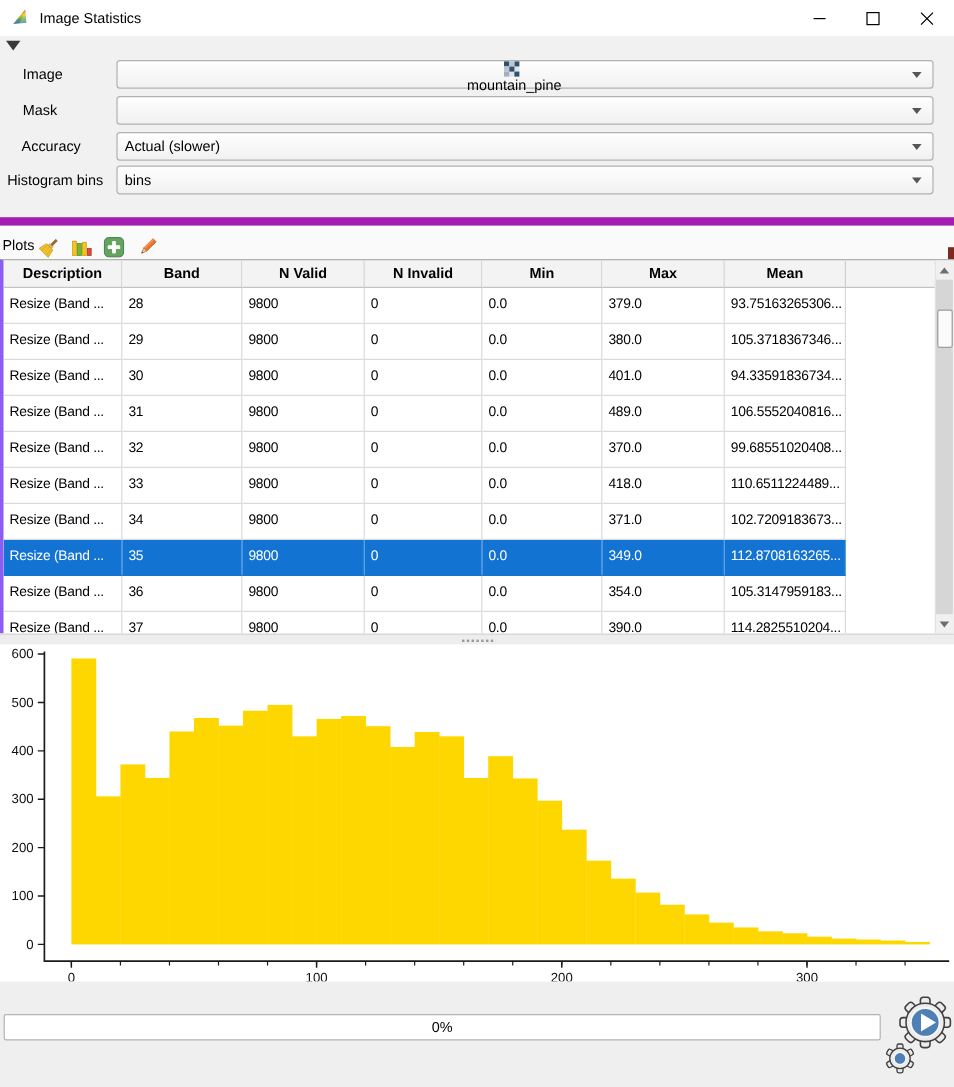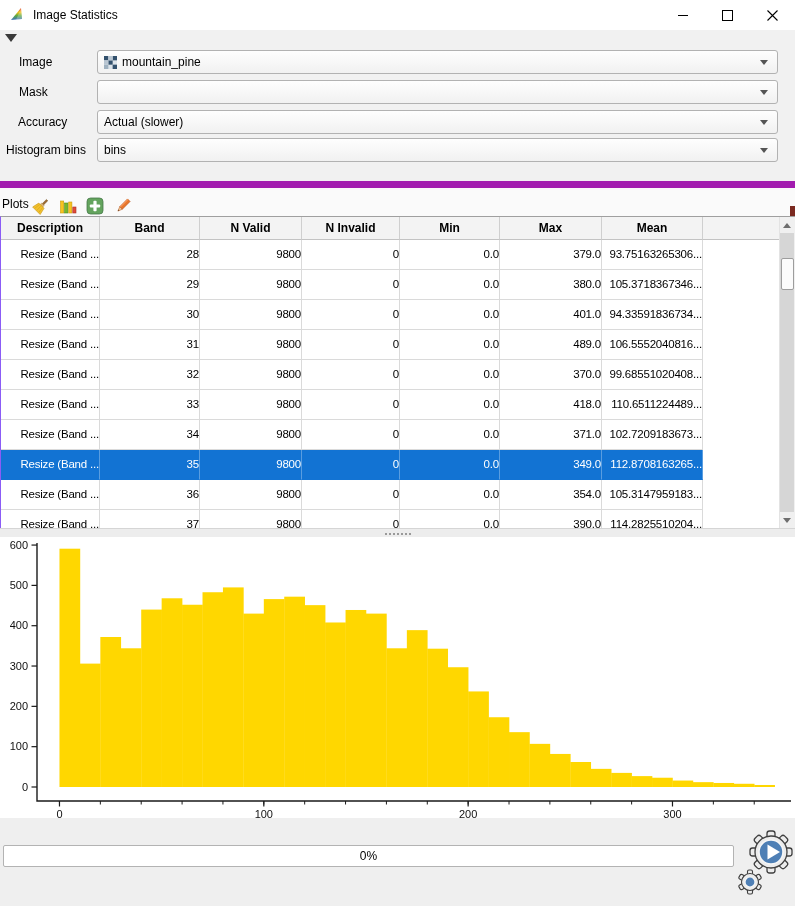--- a/index.html
+++ b/index.html
@@ -27,27 +27,27 @@
       border-left:4px solid transparent;border-right:4px solid transparent;border-top:5px solid #555;}
   .combo .ric{width:13px;height:13px;margin-right:5px;flex:0 0 auto;}
 
   
   .plots-row{position:absolute;top:181px;left:0;width:795px;height:35px;background:#fafafa;border-top:7px solid #a21caf;}
   .plots-label{position:absolute;left:2px;top:9px;}
   .tool-btn{position:absolute;top:8px;width:20px;height:20px;display:flex;align-items:center;justify-content:center;cursor:default;}
 
   
   .table-widget{position:absolute;top:216px;left:0;width:795px;height:312px;background:#fff;box-sizing:border-box;
-      border-top:1px solid #9f9f9f;border-left:1px solid #8b5cf6;overflow:hidden;}
+      border-top:1px solid #9f9f9f;border-left:3px solid #8b5cf6;overflow:hidden;}
   .thead,.trow{display:grid;grid-template-columns:99px 100px 102px 98px 100px 102px 101px 1fr;width:780px;}
   .thead{height:23px;}
   .hcell{background:#f3f3f3;border-right:1px solid #cfcfcf;border-bottom:1px solid #c3c3c3;
       font-weight:bold;text-align:center;line-height:22px;font-size:12px;overflow:hidden;white-space:nowrap;}
   .hcell.filler{border-right:none;}
-  .trow{height:30px;background:#fff;text-align:right;}
+  .trow{height:30px;background:#fff;}
   .tcell{border-right:1px solid #dadada;border-bottom:1px solid #dadada;line-height:29px;padding-left:5px;
       font-size:11.5px;letter-spacing:-0.2px;overflow:hidden;white-space:nowrap;box-sizing:border-box;}
   .tcell.filler{border-right:none;border-bottom:none;padding:0;}
   .trow.selected .tcell{background:#1273d3;color:#fff;border-right-color:rgba(255,255,255,.3);border-bottom-color:#1273d3;}
   .trow.selected .tcell.filler{background:#fff;}
 
   
   .vscroll{position:absolute;top:0;right:0;width:15px;height:311px;background:#f0f0f0;border-left:1px solid #e3e3e3;}
   .sb-arrow{position:absolute;left:0;width:14px;height:16px;display:flex;align-items:center;justify-content:center;background:#f0f0f0;}
   .sb-up{top:0;} .sb-down{bottom:0;}
@@ -102,21 +102,21 @@
         <path d="M0.5,0.5 L10.5,10.5 M10.5,0.5 L0.5,10.5" stroke="#000" stroke-width="1.1" fill="none"></path>
       </svg>
     </div>
   </div>
 </div>
 
 <div class="panel">
   <div class="collapse-arrow"></div>
 
   <div class="form-label" style="left:19px;top:20px;">Image</div>
-  <div class="combo" style="top:20px;">
+  <div class="combo" style="top:20px;flex-direction:column;">
     <svg class="ric" viewBox="0 0 13 13">
       <rect x="0" y="0" width="13" height="13" fill="#dde4ea"></rect>
       <rect x="0" y="0" width="4.33" height="4.33" fill="#33516d"></rect>
       <rect x="8.66" y="0" width="4.34" height="4.33" fill="#33516d"></rect>
       <rect x="4.33" y="4.33" width="4.33" height="4.33" fill="#33516d"></rect>
       <rect x="0" y="8.66" width="4.33" height="4.34" fill="#9fb1c0"></rect>
       <rect x="8.66" y="8.66" width="4.34" height="4.34" fill="#33516d"></rect>
       <rect x="4.33" y="0" width="4.33" height="4.33" fill="#b9c6d2"></rect>
       <rect x="0" y="4.33" width="4.33" height="4.33" fill="#b9c6d2"></rect>
     </svg>

